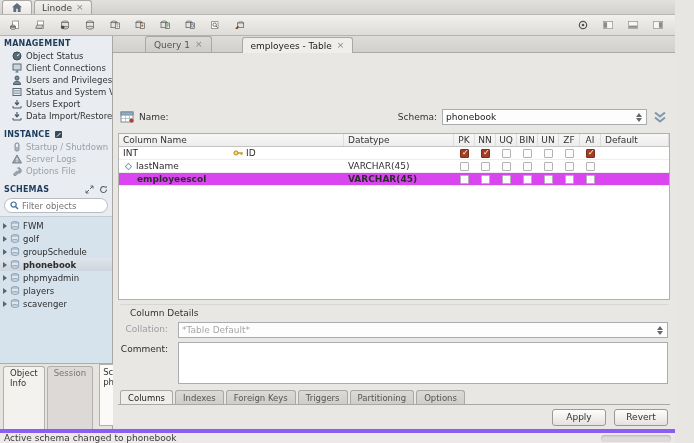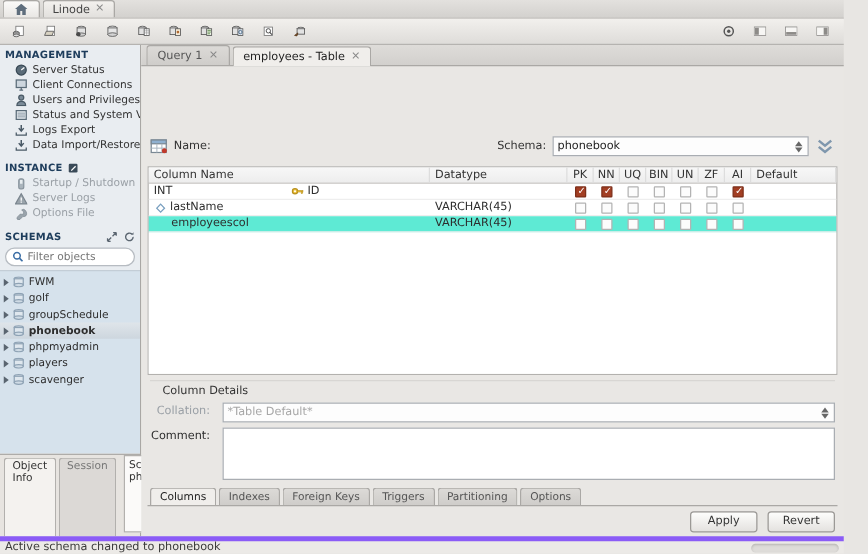--- a/index.html
+++ b/index.html
@@ -38,40 +38,40 @@
   .caret { width:0; height:0; border-left:4px solid #5a6570; border-top:3px solid transparent; border-bottom:3px solid transparent; flex:none; }
   .info-panel { height:66px; background:#e7e4e0; border-top:1px solid #aeaca9; display:flex; }
   .info-tabs { display:flex; gap:2px; padding:2px 3px 0 3px; }
   .info-tab { padding:1px 6px; border:1px solid #b2b0ad; border-bottom:none; border-radius:3px 3px 0 0; background:#dcd9d6; color:#777; font-size:8.5px; }
   .info-tab.active { background:#f4f2ef; color:#333; }
   .info-content { flex:1; margin:0 3px 3px 3px; background:#fbfaf9; border:1px solid #b2b0ad; padding:2px 3px; font-size:8.5px; color:#333; }
 
   
   .main { flex:1; display:flex; flex-direction:column; min-width:0; background:#e9e7e4; }
   .editor-tabs { height:17px; display:flex; align-items:flex-end; padding-left:4px; background:linear-gradient(#dedcd9,#d2d0cd); border-bottom:1px solid #aaa8a5; }
-  .ed-tab { height:16px; padding:0 8px; display:flex; align-items:center; gap:5px; border:1px solid #aaa8a5; border-bottom:none; border-radius:3px 3px 0 0; background:linear-gradient(#dcdad7,#cfcdca); color:#555; margin-right:2px; }
+  .ed-tab { height:16px; padding:0 8px; display:flex; align-items:center; gap:5px; border:1px solid #aaa8a5; border-bottom:none; border-radius:3px 3px 0 0; background:linear-gradient(#dcdad7,#cfcdca); color:#555; margin-right:2px;margin-left:28px; }
   .ed-tab.active { background:#f0eeeb; color:#222; position:relative; top:1px; }
 
   .editor-panel { flex:1; display:flex; flex-direction:column; padding:4px 5px 0 5px; min-height:0; }
   .name-row { height:24px; display:flex; align-items:center; gap:5px; padding:0 2px;margin-top:48px; }
   .name-row label { color:#333; }
   .txt-input { height:16px; border:1px solid #a9adb2; background:#fff; padding:0 3px; font-family:inherit; font-size:9px; color:#222; }
   #name-input { width:238px; }
   .schema-group { margin-left:auto; display:flex; align-items:center; gap:5px; }
   .dropdown { width:205px; height:16px; background:#fdfdfd; border:1px solid #a9adb2; display:flex; align-items:center; padding:0 3px; position:relative; }
   .dropdown .val { flex:1; color:#222; }
   .stepper { width:9px; height:12px; display:flex; flex-direction:column; align-items:center; justify-content:center; gap:1px; }
   .stepper::before { content:""; border-left:3px solid transparent; border-right:3px solid transparent; border-bottom:4px solid #666; }
   .stepper::after { content:""; border-left:3px solid transparent; border-right:3px solid transparent; border-top:4px solid #666; }
 
   
   .grid { margin-top:4px; flex:1; border:1px solid #b3b1ae; background:#fff; display:flex; flex-direction:column; min-height:0; }
   .g-row { display:flex; height:13px; align-items:stretch; border-bottom:1px solid #eee; flex:none; }
   .g-row.header { background:linear-gradient(#f7f7f7,#ededed); border-bottom:1px solid #c6c4c1; color:#333; }
-  .g-row.selected { background:#5eead4; }
+  .g-row.selected { background:#d946ef;font-weight:bold; }
   .g-cell { display:flex; align-items:center; padding:0 4px; gap:3px; overflow:hidden; white-space:nowrap; }
   .header .g-cell { border-right:1px solid #ddd; }
   .c-name { width:225px; }
   .c-type { width:110px; }
   .c-flag { width:21px; justify-content:center; padding:0; }
   .c-def { flex:1; }
   .g-fill { flex:1; background:#fff; }
   .cb { width:9px; height:9px; border:1px solid #b3b3b3; background:#fcfcfc; display:inline-block; position:relative; border-radius:1px; }
   .cb.on { background:#a23e23; border-color:#7c2e19; }
   .cb.on::after { content:"✓"; position:absolute; left:1px; top:-2px; color:#fff; font-size:8px; }
@@ -270,21 +270,21 @@
       <div class="side-header">
         <span>MANAGEMENT</span>
       </div>
       <div class="side-item">
         <span class="icn">
             <svg width="10" height="10" viewBox="0 0 10 10">
               <circle cx="5" cy="5" r="4" fill="#5a6b78" stroke="#3a4a56"></circle>
               <path d="M5 5 7.5 3" stroke="#fff" stroke-width="1"></path>
             </svg>
           </span>
-        <span>Server Status</span>
+        <span>Object Status</span>
       </div>
       <div class="side-item">
         <span class="icn">
             <svg width="10" height="10" viewBox="0 0 10 10">
               <rect x="1" y="1" width="8" height="6" fill="#cdd6de" stroke="#5a6b78"></rect>
               <path d="M3.5 9h3M5 7v2" stroke="#5a6b78"></path>
             </svg>
           </span>
         <span>Client Connections</span>
       </div>
@@ -306,21 +306,21 @@
           </span>
         <span>Status and System Variables</span>
       </div>
       <div class="side-item">
         <span class="icn">
             <svg width="10" height="10" viewBox="0 0 10 10">
               <path d="M5 1v4M3 3.5 5 5.8 7 3.5" stroke="#4a5a66" stroke-width="1.2" fill="none"></path>
               <path d="M1 7v2h8V7" stroke="#4a5a66" fill="none"></path>
             </svg>
           </span>
-        <span>Logs Export</span>
+        <span>Users Export</span>
       </div>
       <div class="side-item">
         <span class="icn">
             <svg width="10" height="10" viewBox="0 0 10 10">
               <path d="M5 1v4M3 3.5 5 5.8 7 3.5" stroke="#4a5a66" stroke-width="1.2" fill="none"></path>
               <path d="M1 7v2h8V7" stroke="#4a5a66" fill="none"></path>
             </svg>
           </span>
         <span>Data Import/Restore</span>
       </div>

